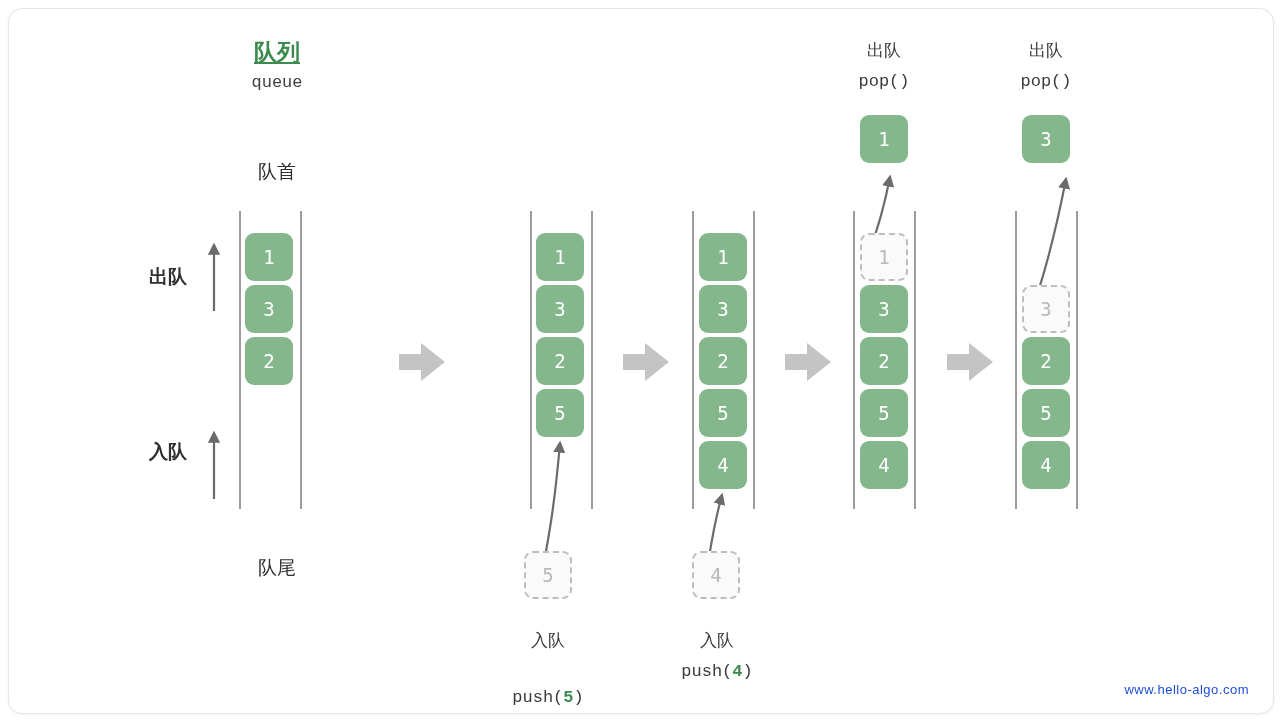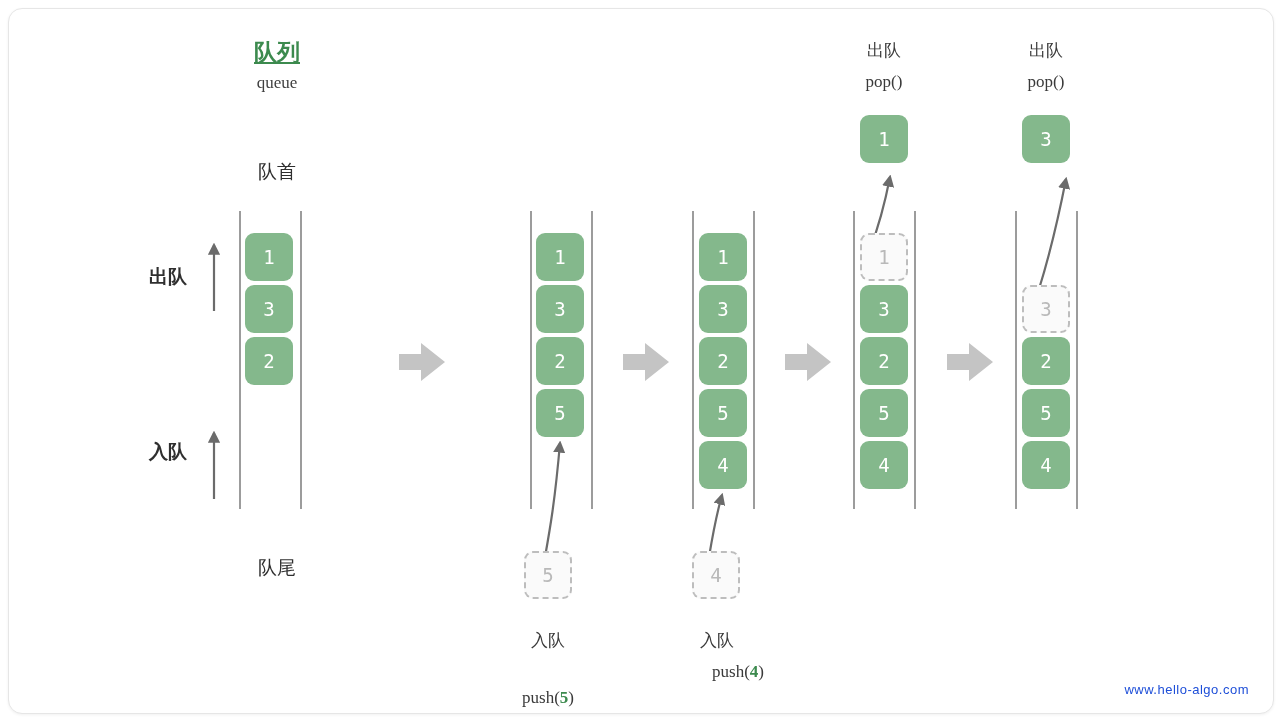--- a/index.html
+++ b/index.html
@@ -19,28 +19,28 @@
 
   
   .abs{position:absolute;}
 
   
   .title-cn{
     font-size:23px;font-weight:bold;color:#3c8a4e;
     text-align:center;white-space:nowrap;
   }
   .title-en{
-    font-family:Liberation Serif, serif;
+    font-family:Liberation Mono, monospace;
     font-size:17px;color:#3f3f3f;text-align:center;white-space:nowrap;
   }
   .hdr-cn{
     font-size:17px;color:#3a3a3a;text-align:center;white-space:nowrap;
   }
   .hdr-code{
-    font-family:Liberation Serif, serif;
+    font-family:Liberation Mono, monospace;
     font-size:17px;color:#3a3a3a;text-align:center;white-space:nowrap;
   }
   .hdr-code .hl{color:#3c8a4e;font-weight:bold;}
   .side-label{
     font-size:19px;font-weight:bold;color:#2f2f2f;
     white-space:nowrap;text-align:center;
   }
   .end-label{
     font-size:19px;font-weight:normal;color:#2f2f2f;
     white-space:nowrap;text-align:center;
@@ -147,21 +147,21 @@
     <span>push(</span><span class="hl">5</span><span>)</span>
   </div>
 
   <div class="cell" style="left:690px;top:224px;">1</div>
   <div class="cell" style="left:690px;top:276px;">3</div>
   <div class="cell" style="left:690px;top:328px;">2</div>
   <div class="cell" style="left:690px;top:380px;">5</div>
   <div class="cell" style="left:690px;top:432px;">4</div>
   <div class="cell ghost" style="left:683px;top:542px;">4</div>
   <div class="abs hdr-cn" style="left:628px;top:620px;width:160px;">入队</div>
-  <div class="abs hdr-code" style="left:649px;top:653px;width:160px;">
+  <div class="abs hdr-code" style="left:628px;top:653px;width:160px;">
     <span>push(</span><span class="hl">4</span><span>)</span>
   </div>
 
   <div class="abs hdr-cn" style="left:795px;top:30px;width:160px;">出队</div>
   <div class="abs hdr-code" style="left:795px;top:63px;width:160px;">
     <span>pop(</span><span>)</span>
   </div>
   <div class="cell" style="left:851px;top:106px;">1</div>
   <div class="cell ghost" style="left:851px;top:224px;">1</div>
   <div class="cell" style="left:851px;top:276px;">3</div>

